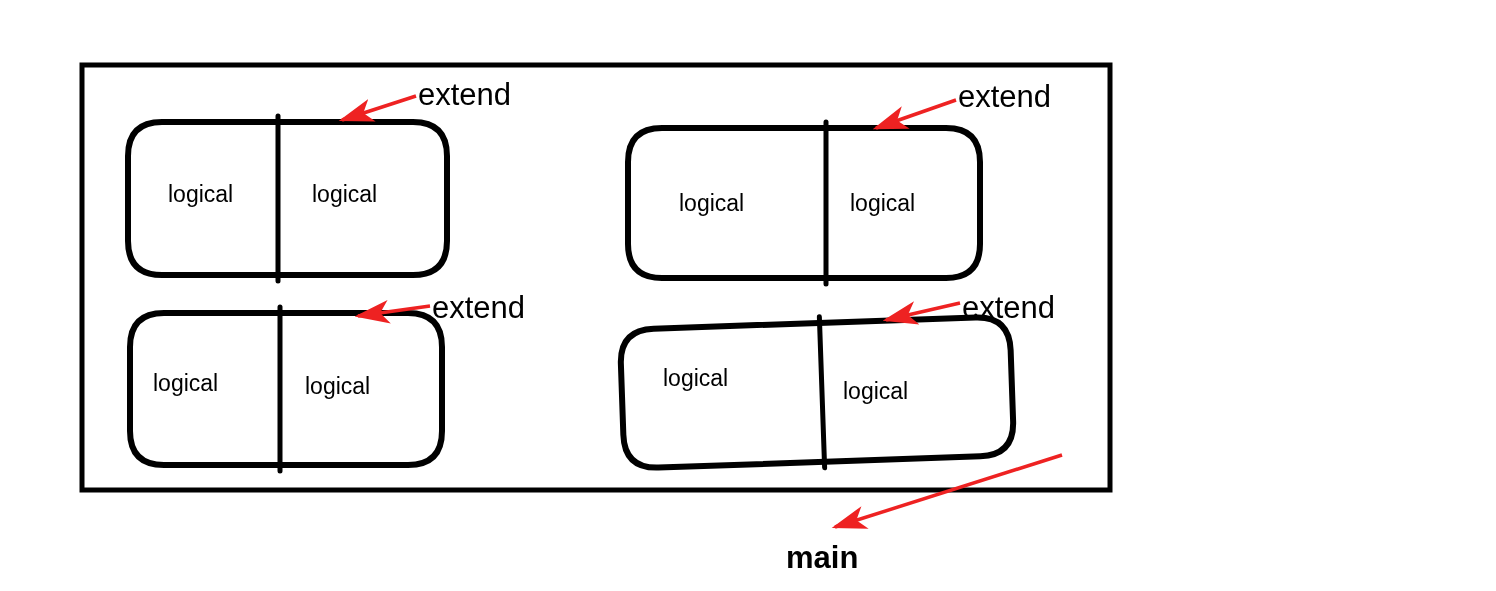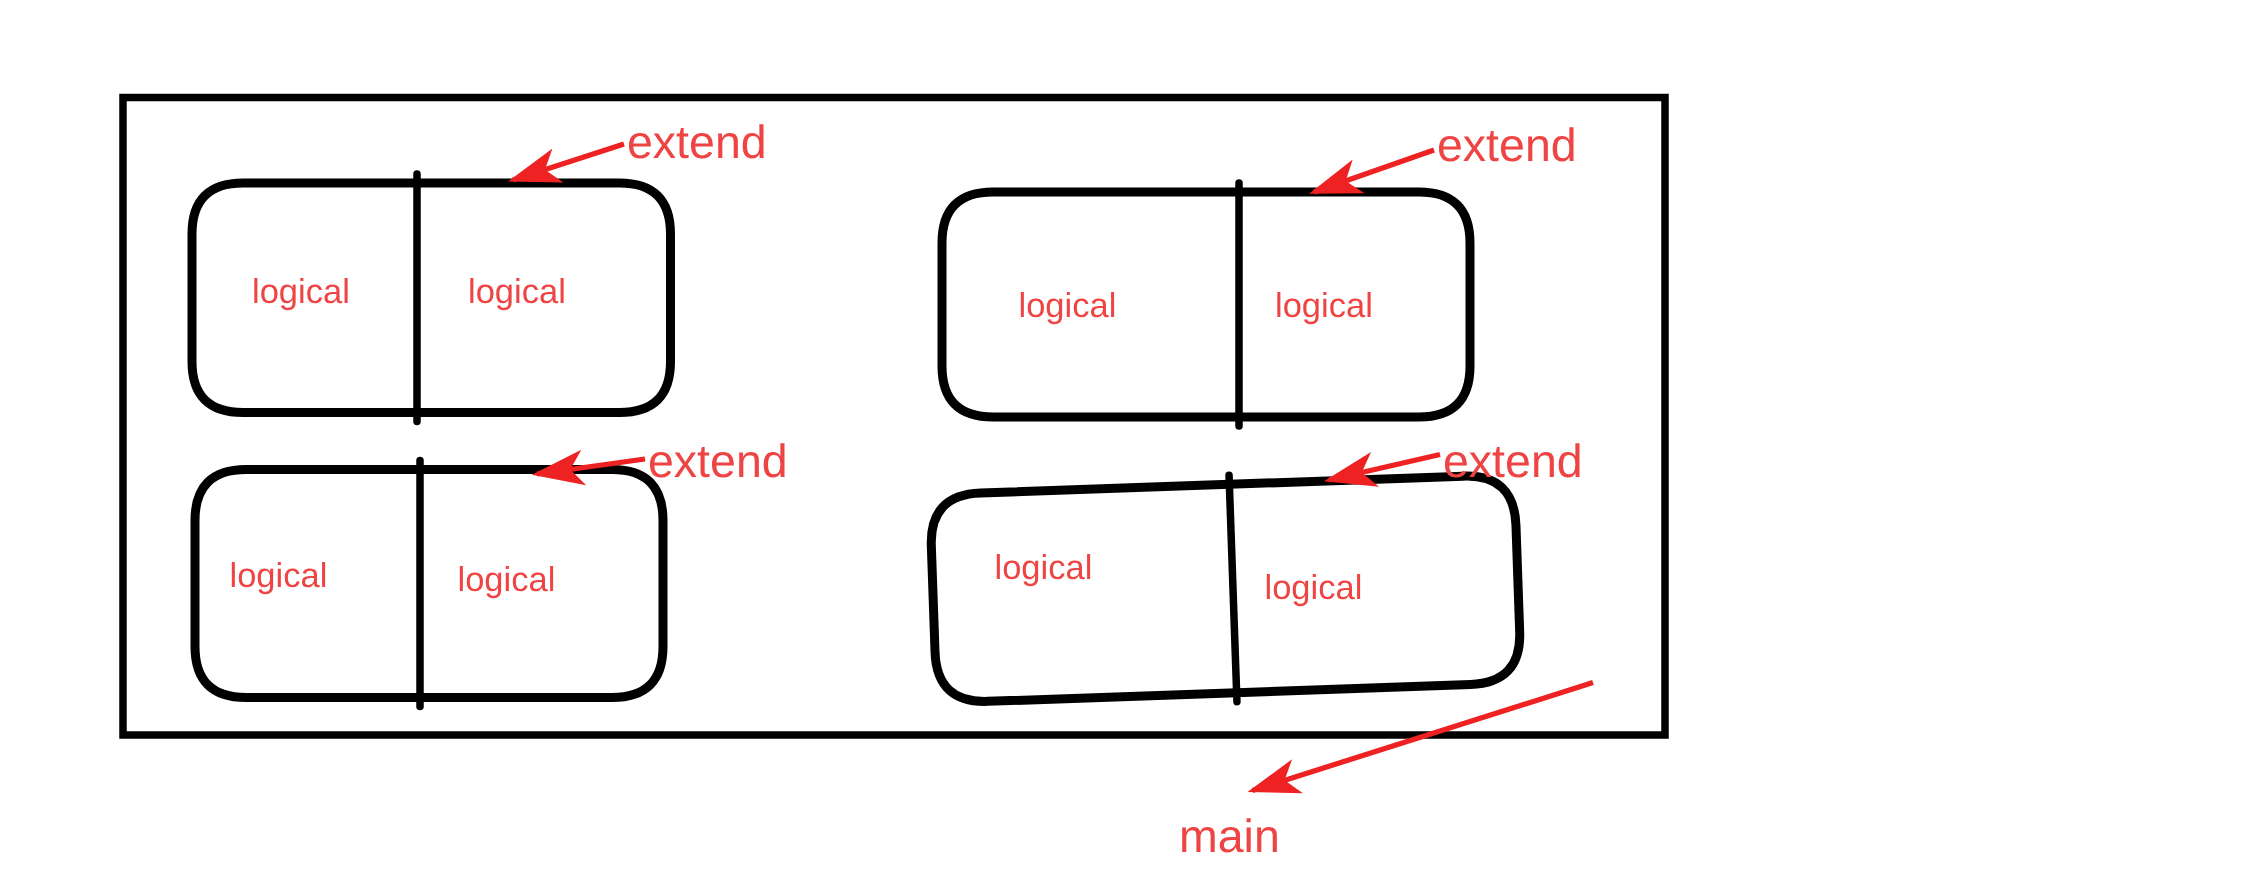--- a/index.html
+++ b/index.html
@@ -19,21 +19,21 @@
   }
   #canvas-svg {
     position: absolute;
     left: 0;
     top: 0;
     width: 1496px;
     height: 591px;
   }
   .anno-text {
     position: absolute;
-    color: #ef4444;
+    color: #000000;
     font-family: "Liberation Sans", sans-serif;
     white-space: nowrap;
     line-height: 1;
     user-select: none;
   }
   .label-extend {
     font-size: 31px;
   }
   .label-main {
     font-size: 31px;
@@ -94,15 +94,15 @@
   <div class="anno-text label-logical" id="t-2-1" style="left: 305px; top: 375px;">logical</div>
 
   <div class="anno-text label-logical" id="t-3-0" style="left: 663px; top: 367px;">logical</div>
   <div class="anno-text label-logical" id="t-3-1" style="left: 843px; top: 380px;">logical</div>
 
   <div class="anno-text label-extend" id="a-0" style="left: 418px; top: 79px;">extend</div>
   <div class="anno-text label-extend" id="a-1" style="left: 958px; top: 81px;">extend</div>
   <div class="anno-text label-extend" id="a-2" style="left: 432px; top: 292px;">extend</div>
   <div class="anno-text label-extend" id="a-3" style="left: 962px; top: 292px;">extend</div>
 
-  <div class="anno-text label-main" id="a-main" style="left: 786px; top: 542px;">main</div>
+  <div class="anno-text label-main" id="a-main" style="left: 786px; top: 542px; font-weight: bold;">main</div>
 
 </div>
 
 </body></html>

